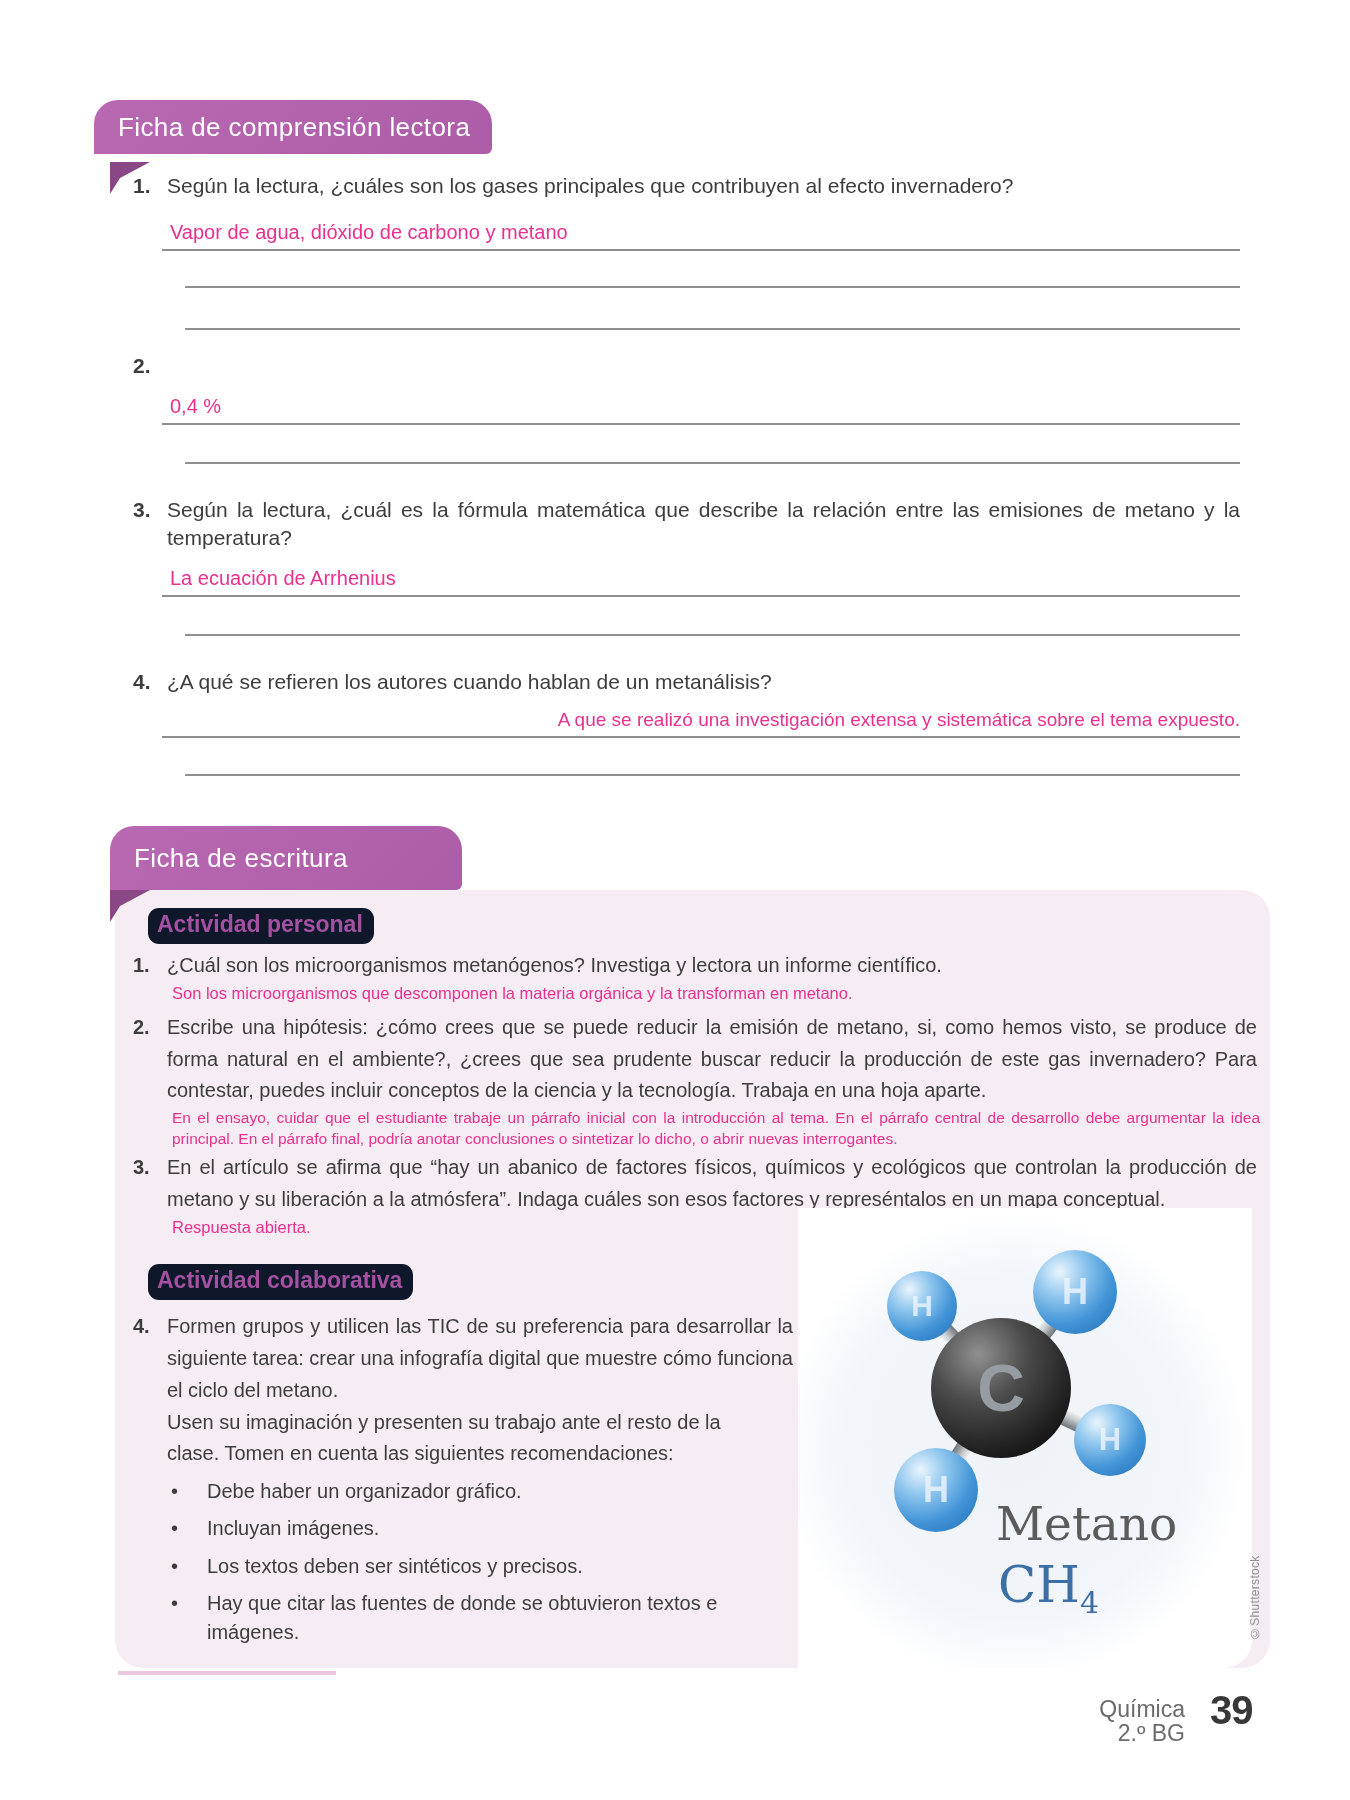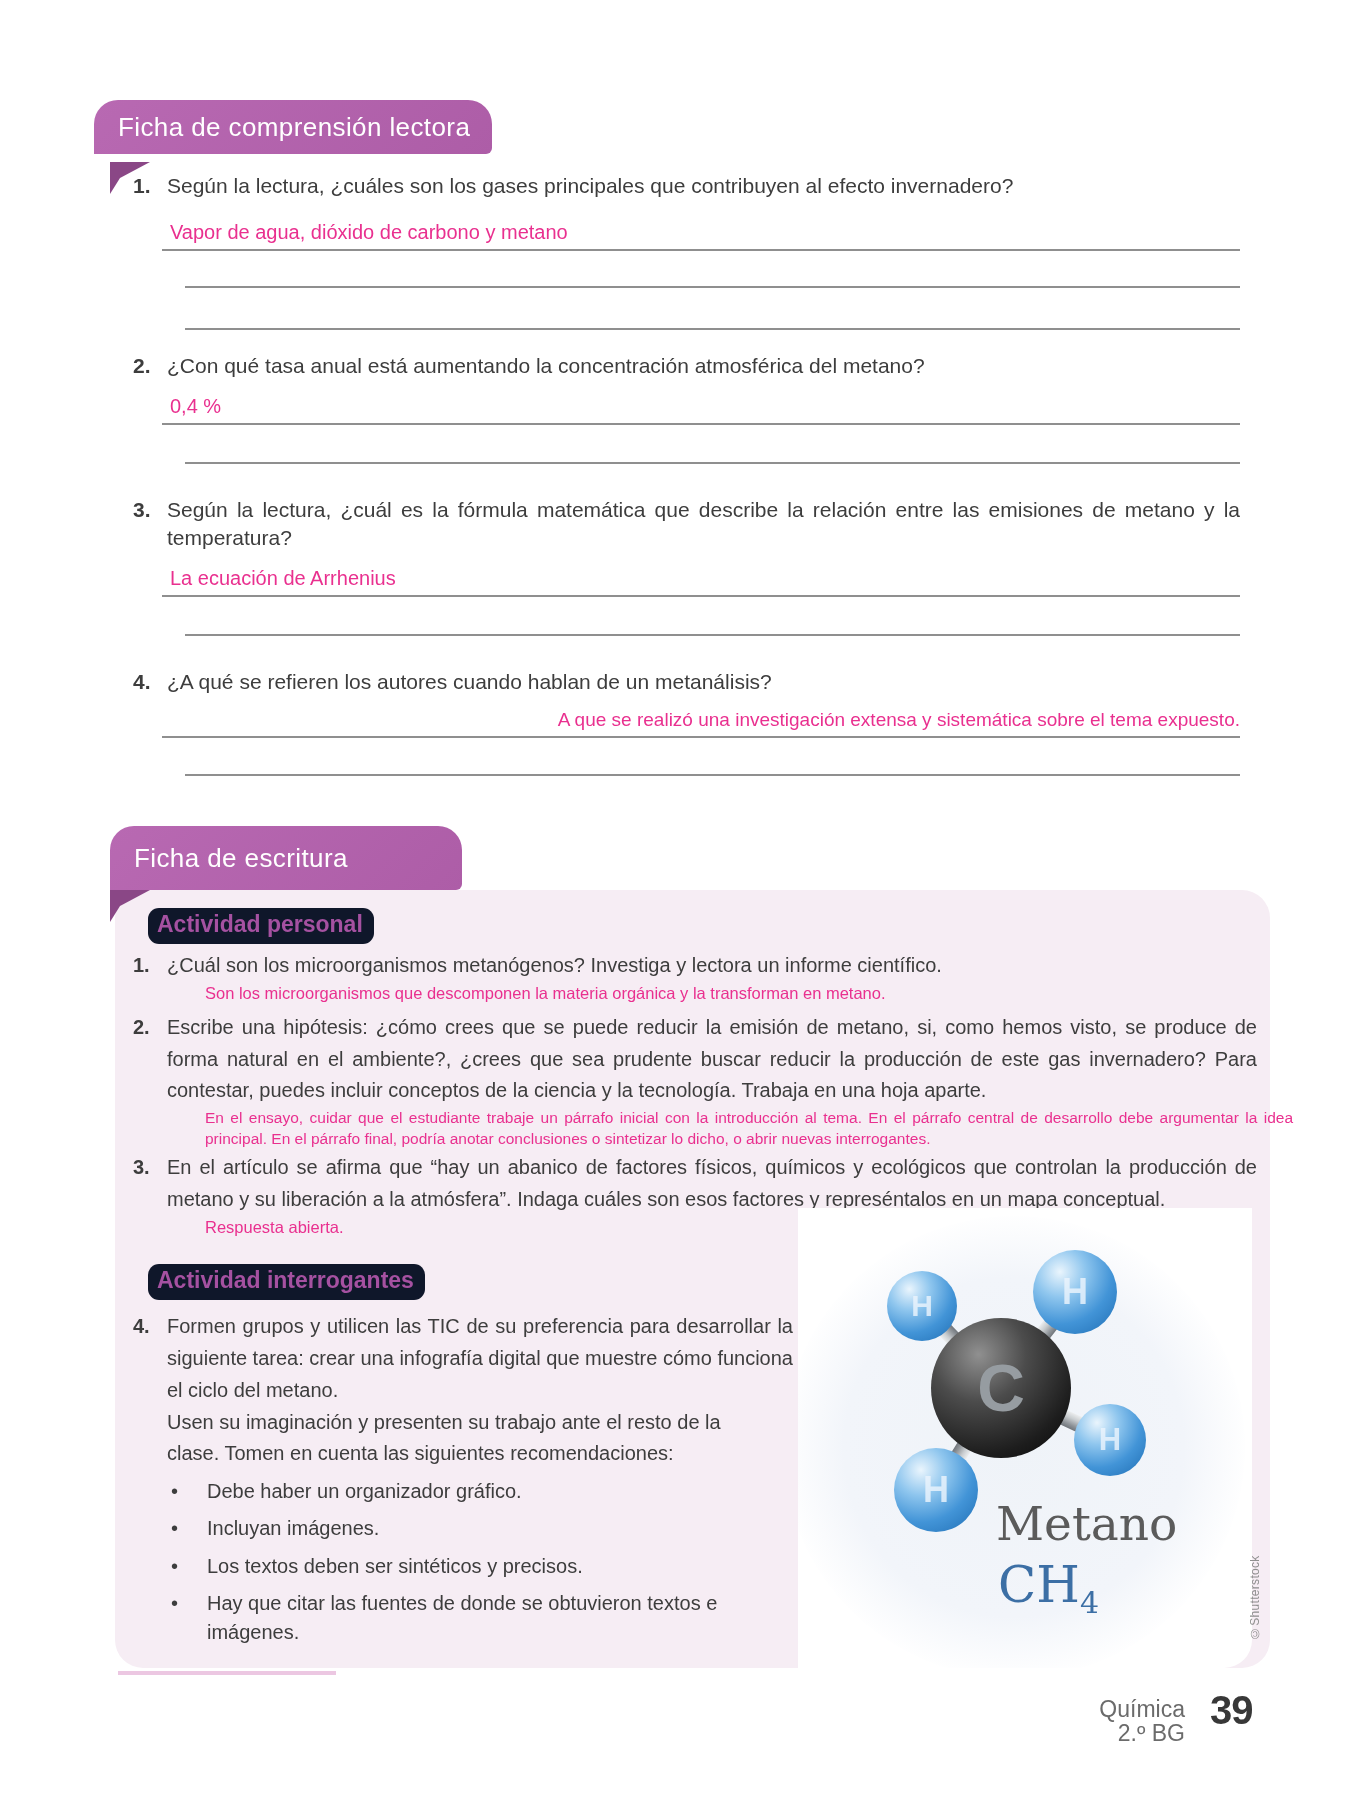--- a/index.html
+++ b/index.html
@@ -23,21 +23,21 @@
 
   
   .panel { position:absolute; left:115px; top:890px; width:1155px; height:778px;
     background:#f6edf4; border-radius:28px; z-index:1; }
   .panel-accent { position:absolute; left:118px; top:1671px; width:218px; height:4px;
     background:#ecc7e2; z-index:1; }
   .act-label { position:absolute; background:#0f172a; color:#a551a1; font-weight:bold;
     font-size:23px; padding:3px 11px 6px 9px; z-index:2;border-radius:11px; }
   .e-item { position:absolute; display:flex; font-size:20px; line-height:1.58; z-index:2; }
   .e-item .body { flex:1; text-align:justify; }
-  .pink-note { position:absolute; color:#e9308f; z-index:2;margin-left:33px; }
+  .pink-note { position:absolute; color:#e9308f; z-index:2; }
   .bullets { position:absolute; list-style:none; z-index:2; }
   .bullets li { display:flex; font-size:20px; line-height:1.42; margin-bottom:9px; }
   .bullet-dot { flex:0 0 40px; padding-left:4px; }
 
   
   .figure-box { position:absolute; left:798px; top:1208px; width:454px; height:460px;
     background:#ffffff; border-radius:0 0 28px 0; z-index:3; overflow:hidden; }
   .glow { position:absolute; left:-15px; top:8px; width:462px; height:462px; border-radius:50%;
     background:radial-gradient(circle, #eff3f8 0%, #f2f5fa 52%, rgba(255,255,255,0) 72%); }
   .bond { position:absolute; left:203px; top:172px; height:16px; border-radius:8px;
@@ -80,21 +80,20 @@
       <span class="body">Según la lectura, ¿cuáles son los gases principales que contribuyen al efecto invernadero?</span>
     </div>
     <div class="ans-line" style="margin-top:21px;">Vapor de agua, dióxido de carbono y metano</div>
     <div class="rule-line" style="height:37px;"></div>
     <div class="rule-line" style="height:42px;"></div>
   </div>
 
   <div class="q-block" style="top:352px;">
     <div class="q-row">
       <span class="q-num">2.</span>
-      <span class="body">¿Con qué tasa anual está aumentando la concentración atmosférica del metano?</span>
     </div>
     <div class="ans-line" style="margin-top:15px;">0,4 %</div>
     <div class="rule-line" style="height:39px;"></div>
   </div>
 
   <div class="q-block" style="top:496px;">
     <div class="q-row">
       <span class="q-num">3.</span>
       <span class="body">Según la lectura, ¿cuál es la fórmula matemática que describe la relación entre las emisiones de metano y la temperatura?</span>
     </div>
@@ -133,21 +132,21 @@
     <span class="body">Escribe una hipótesis: ¿cómo crees que se puede reducir la emisión de metano, si, como hemos visto, se produce de forma natural en el ambiente?, ¿crees que sea prudente buscar reducir la producción de este gas invernadero? Para contestar, puedes incluir conceptos de la ciencia y la tecnología. Trabaja en una hoja aparte.</span>
   </div>
   <div class="pink-note" style="left:172px; top:1107px; width:1088px; font-size:15.5px; line-height:1.38; text-align:justify;">En el ensayo, cuidar que el estudiante trabaje un párrafo inicial con la introducción al tema. En el párrafo central de desarrollo debe argumentar la idea principal. En el párrafo final, podría anotar conclusiones o sintetizar lo dicho, o abrir nuevas interrogantes.</div>
 
   <div class="e-item" style="left:133px; top:1152px; width:1124px;">
     <span class="q-num">3.</span>
     <span class="body">En el artículo se afirma que “hay un abanico de factores físicos, químicos y ecológicos que controlan la producción de metano y su liberación a la atmósfera”. Indaga cuáles son esos factores y represéntalos en un mapa conceptual.</span>
   </div>
   <div class="pink-note" style="left:172px; top:1218px; font-size:16.5px;">Respuesta abierta.</div>
 
-  <div class="act-label" style="left:148px; top:1264px;">Actividad interrogantes</div>
+  <div class="act-label" style="left:148px; top:1264px;">Actividad colaborativa</div>
 
   <div class="e-item" style="left:133px; top:1310px; width:660px; line-height:1.6;">
     <span class="q-num">4.</span>
     <span class="body">Formen grupos y utilicen las TIC de su preferencia para desarrollar la siguiente tarea: crear una infografía digital que muestre cómo funciona el ciclo del metano.</span>
   </div>
   <div class="e-item" style="left:167px; top:1407px; width:600px; line-height:1.55;">
     <span class="body" style="text-align:left;">Usen su imaginación y presenten su trabajo ante el resto de la clase. Tomen en cuenta las siguientes recomendaciones:</span>
   </div>
 
   <ul class="bullets" style="left:167px; top:1477px; width:614px;">

